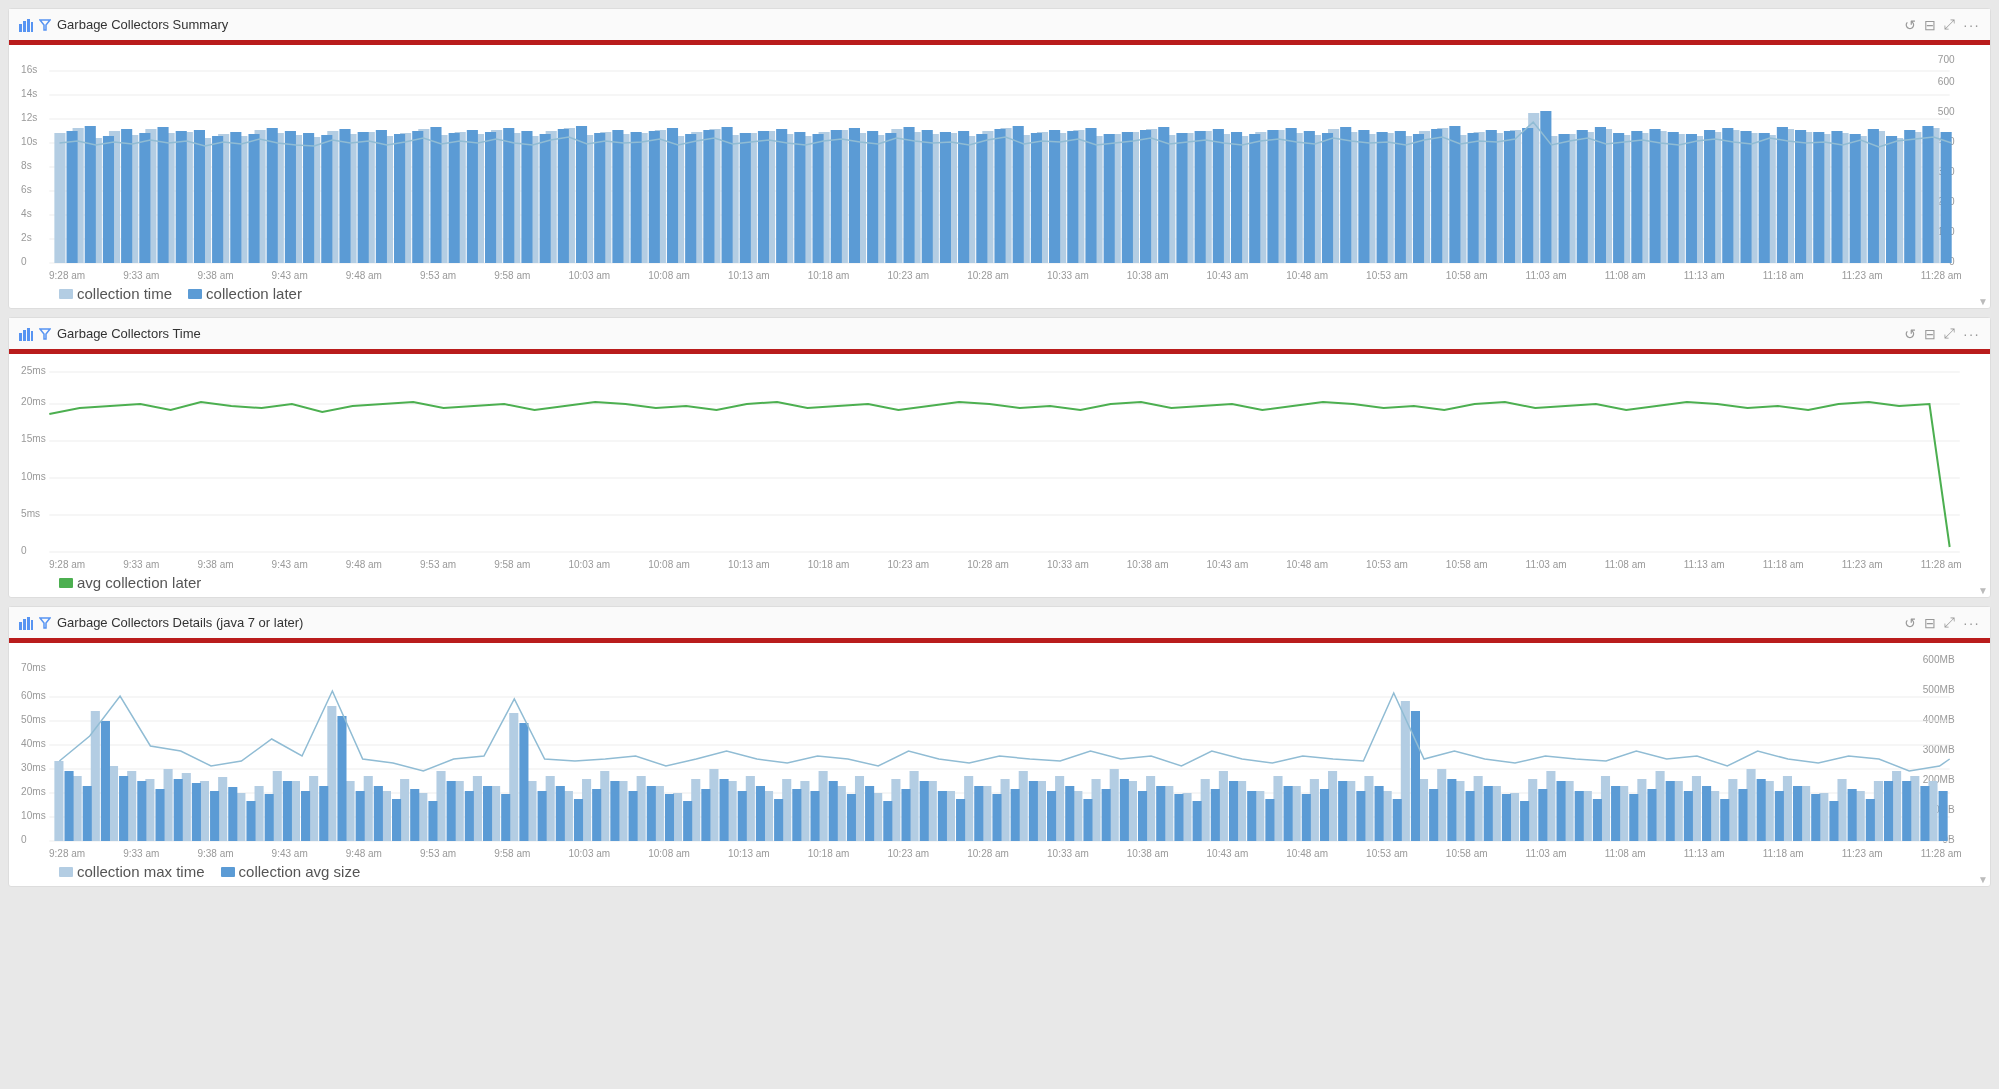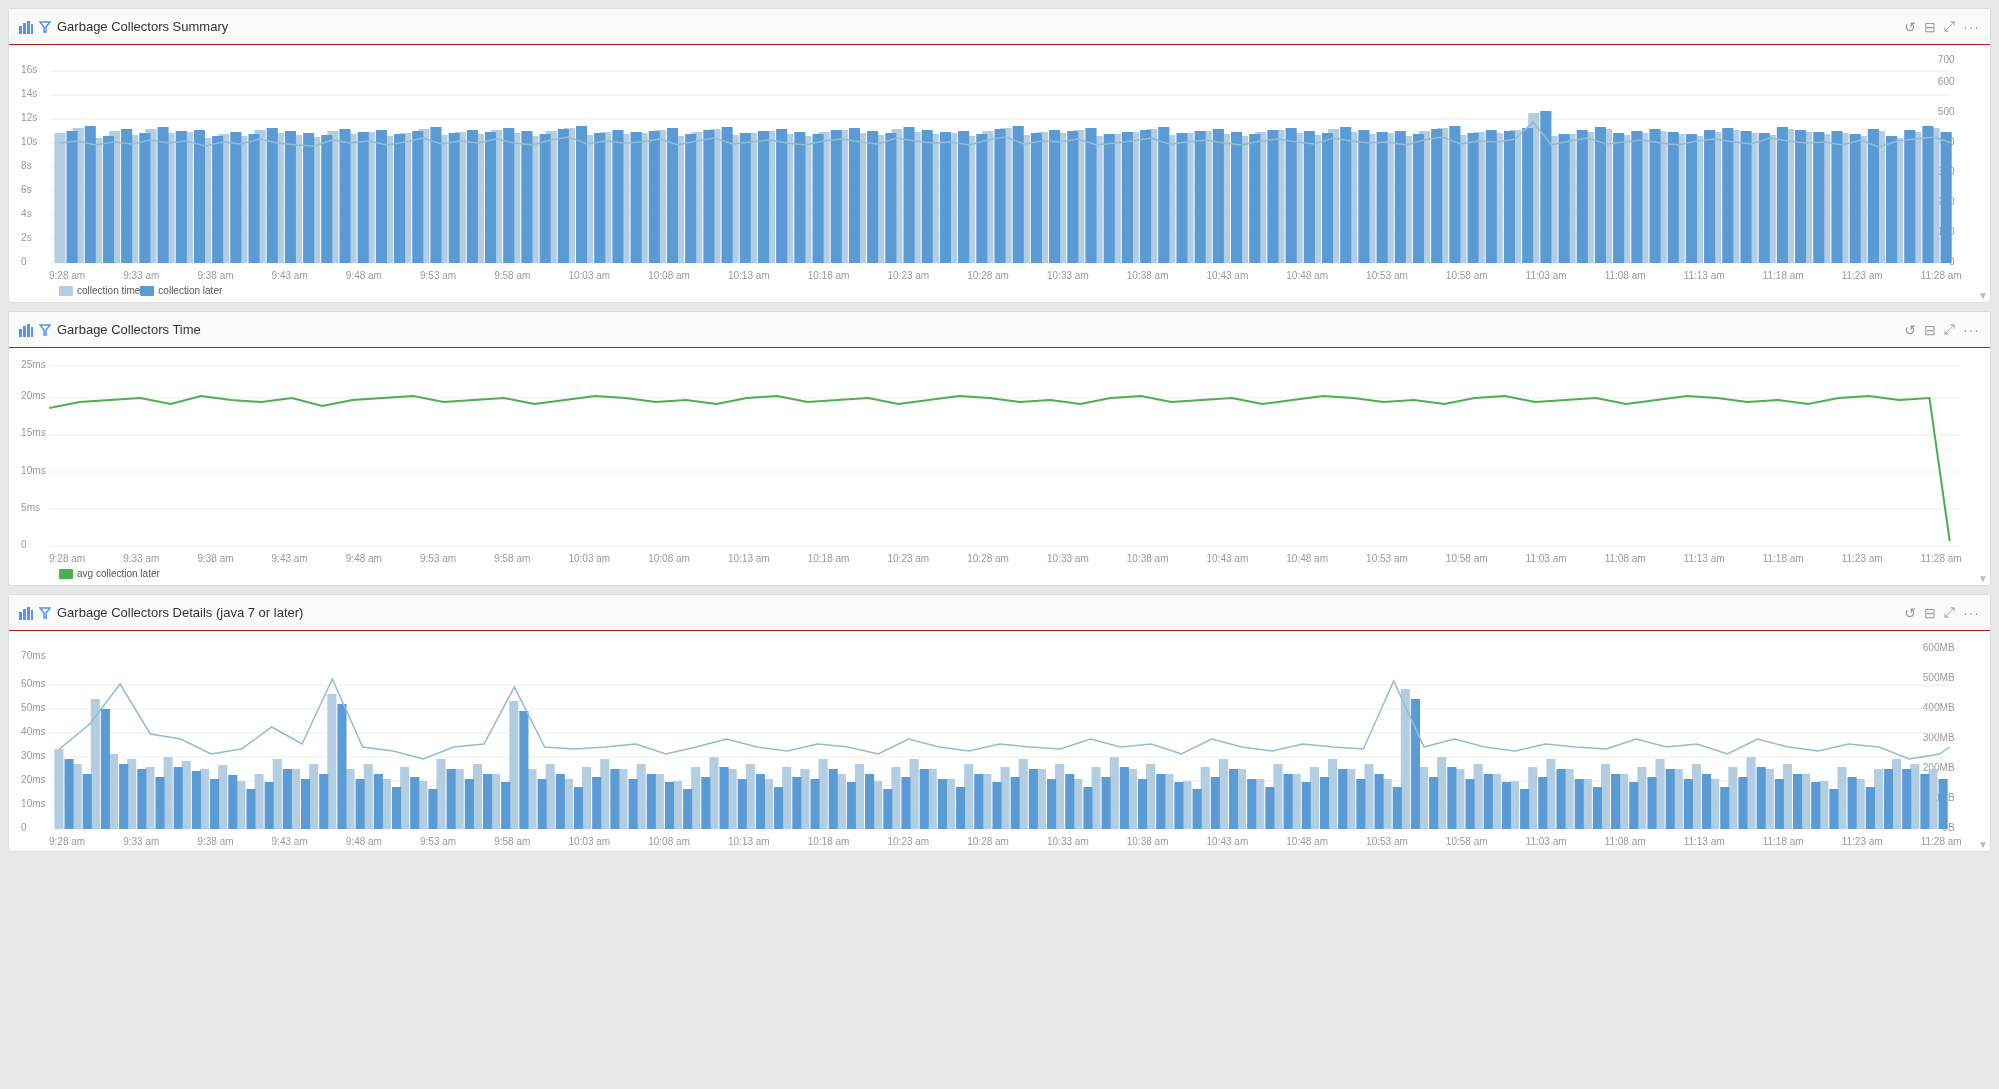--- a/index.html
+++ b/index.html
@@ -22,21 +22,21 @@
       background: #fff;
       border: 1px solid #ddd;
       border-radius: 3px;
       padding: 0;
       position: relative;
     }
     .panel-header {
       display: flex;
       align-items: center;
       padding: 6px 10px;
-      border-bottom: 1px solid #b91c1c;
+      border-bottom: 5px solid #b91c1c;
       background: #fafafa;
       height: 36px;
     }
     .panel-header-left {
       display: flex;
       align-items: center;
       gap: 6px;
       flex: 1;
     }
     .panel-header-right {
@@ -54,22 +54,23 @@
       padding: 8px 10px 4px 10px;
       position: relative;
     }
     .chart-area {
       position: relative;
       width: 100%;
     }
     .legend {
       display: flex;
       align-items: center;
+      gap: 16px;
       padding: 4px 0 2px 40px;
-      font-size: 10px;
+      font-size: 15px;
       color: #555;
     }
     .legend-item {
       display: flex;
       align-items: center;
       gap: 4px;
     }
     .legend-swatch {
       width: 14px;
       height: 10px;
@@ -772,17 +773,27 @@
           <span>10:53 am</span>
           <span>10:58 am</span>
           <span>11:03 am</span>
           <span>11:08 am</span>
           <span>11:13 am</span>
           <span>11:18 am</span>
           <span>11:23 am</span>
           <span>11:28 am</span>
         </div>
       </div>
+      <div class="legend">
+        <div class="legend-item">
+          <span class="legend-swatch" style="background:#b3cde3;"></span>
+          <span>collection max time</span>
+        </div>
+        <div class="legend-item">
+          <span class="legend-swatch" style="background:#5b9bd5;"></span>
+          <span>collection avg size</span>
+        </div>
+      </div>
     </div>
     <div class="resize-handle">▼</div>
   </div>
 
 </div>
 
 </body></html>

